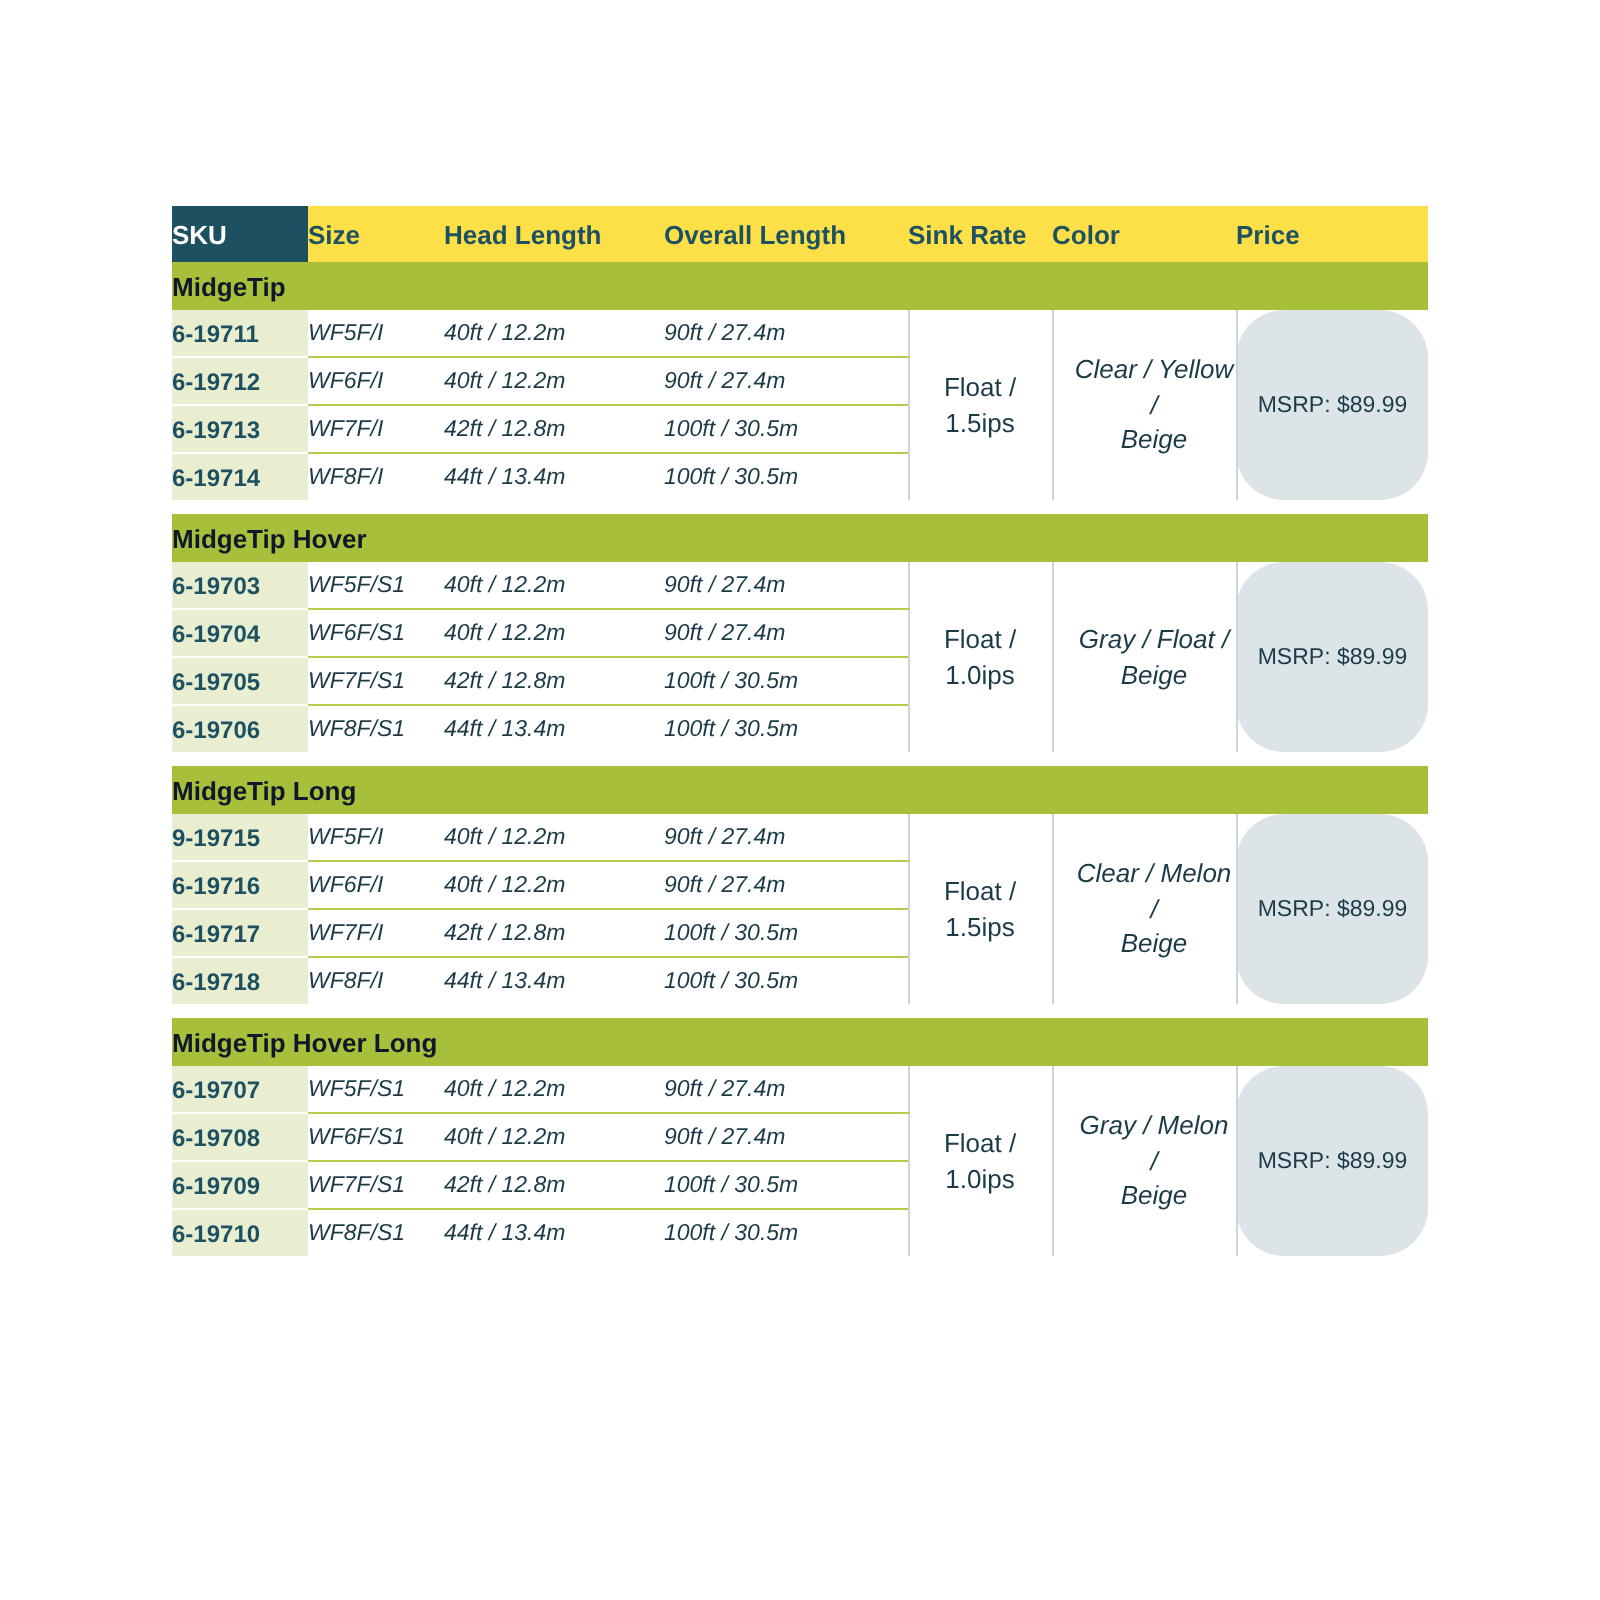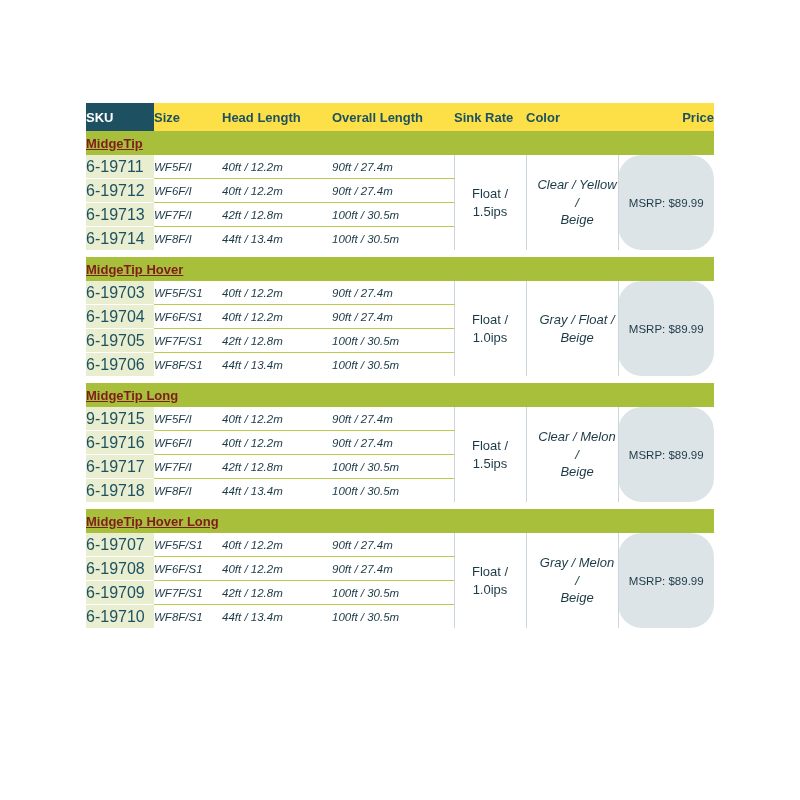--- a/index.html
+++ b/index.html
@@ -42,38 +42,37 @@
   }
   .hdr {
     color: #1d5162;
     font-weight: bold;
     font-size: 13px;
     height: 28px;
     text-align: left;
     padding-left: 8px;
     background: #fde047;
   }
-  .hdr.center { text-align: right; padding-left: 0; margin-top: 20px; }
+  .hdr.center { text-align: left; padding-left: 0; margin-top: 20px; }
   
   .band {
     background: #a8bf3c;
-    color: #7f1d1d;
+    color: #0f172a;
     font-weight: bold;
     font-size: 13px;
     height: 24px;
     padding-left: 8px;
     text-align: left;
-    text-decoration: underline;
   }
   
   .sku {
     background: #e8eecf;
     color: #1d5162;
-    font-weight: normal;
-    font-size: 16px;
+    font-weight: bold;
+    font-size: 12px;
     height: 23px;
     padding-left: 8px;
     border-bottom: 1px solid #ffffff;
     text-align: left;
   }
   .sku.last { border-bottom: none; }
   
   .cell {
     background: #ffffff;
     color: #1b3a47;

